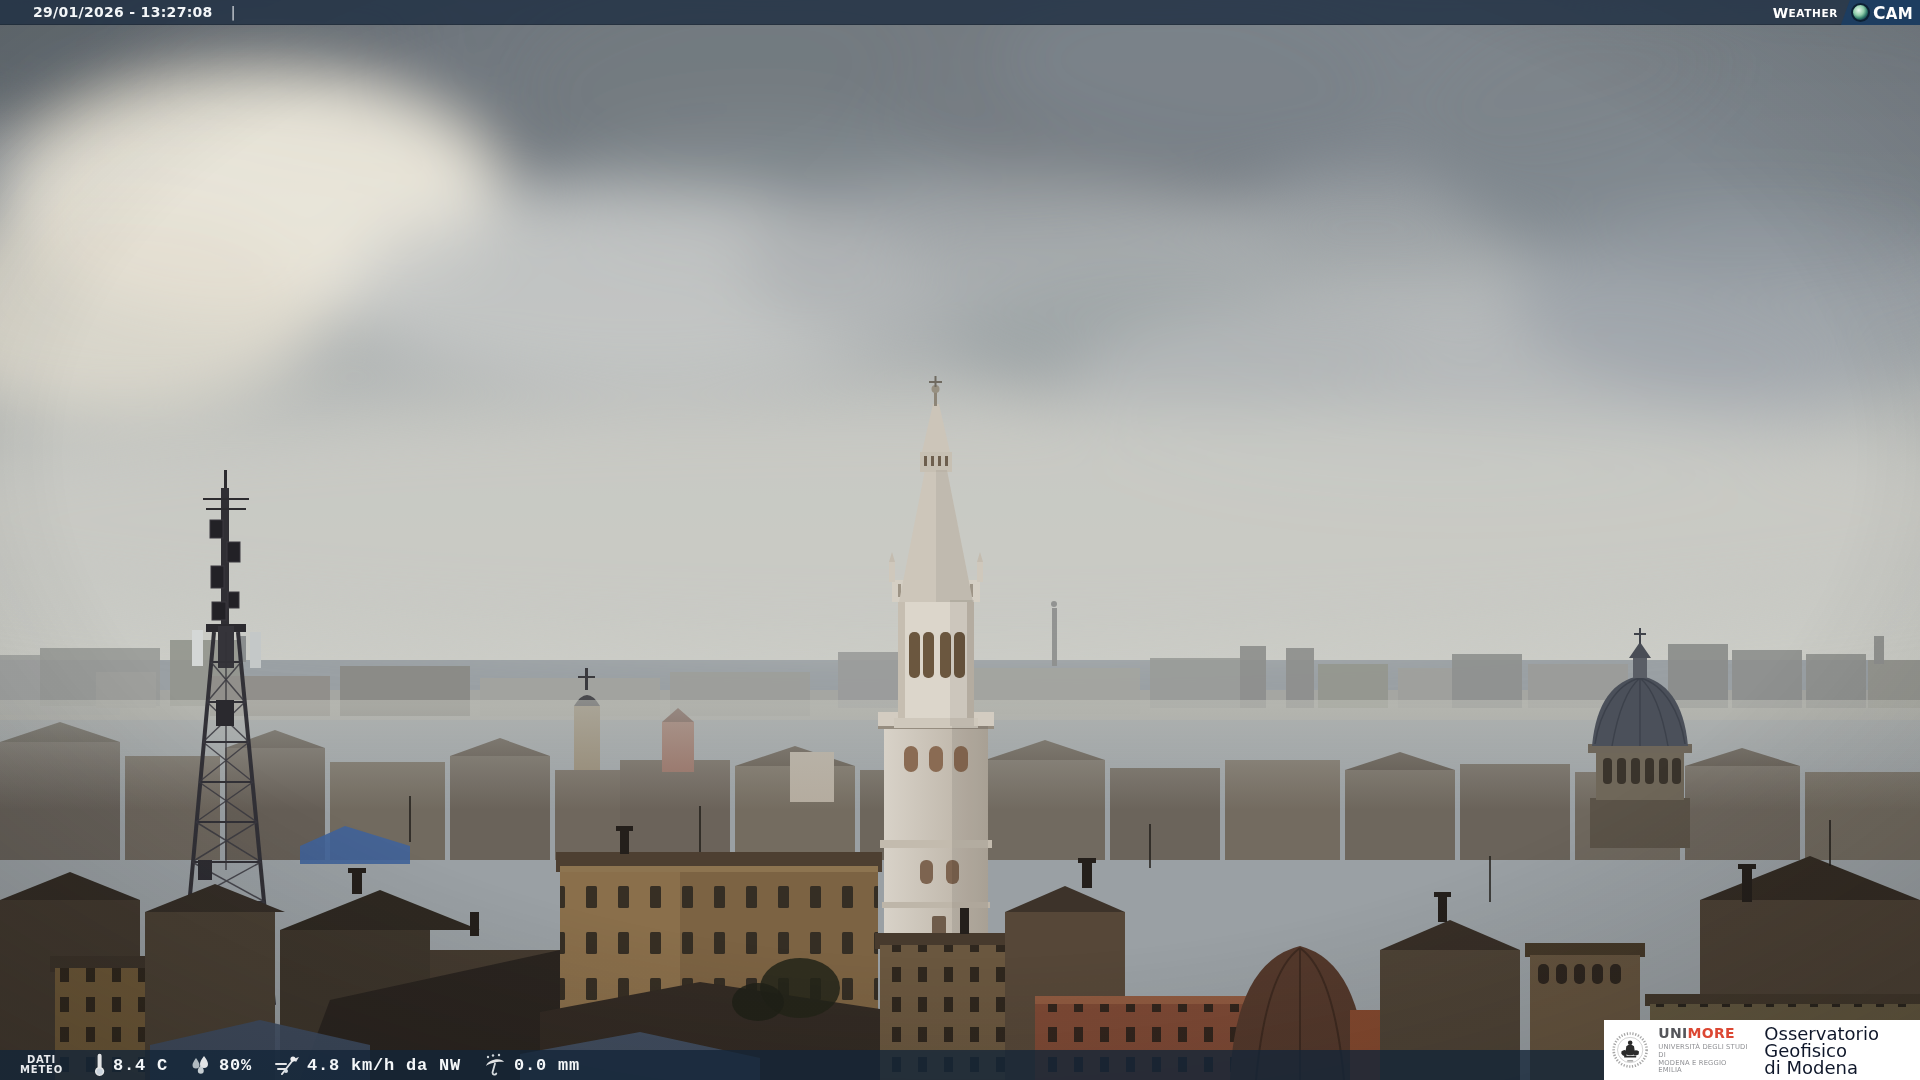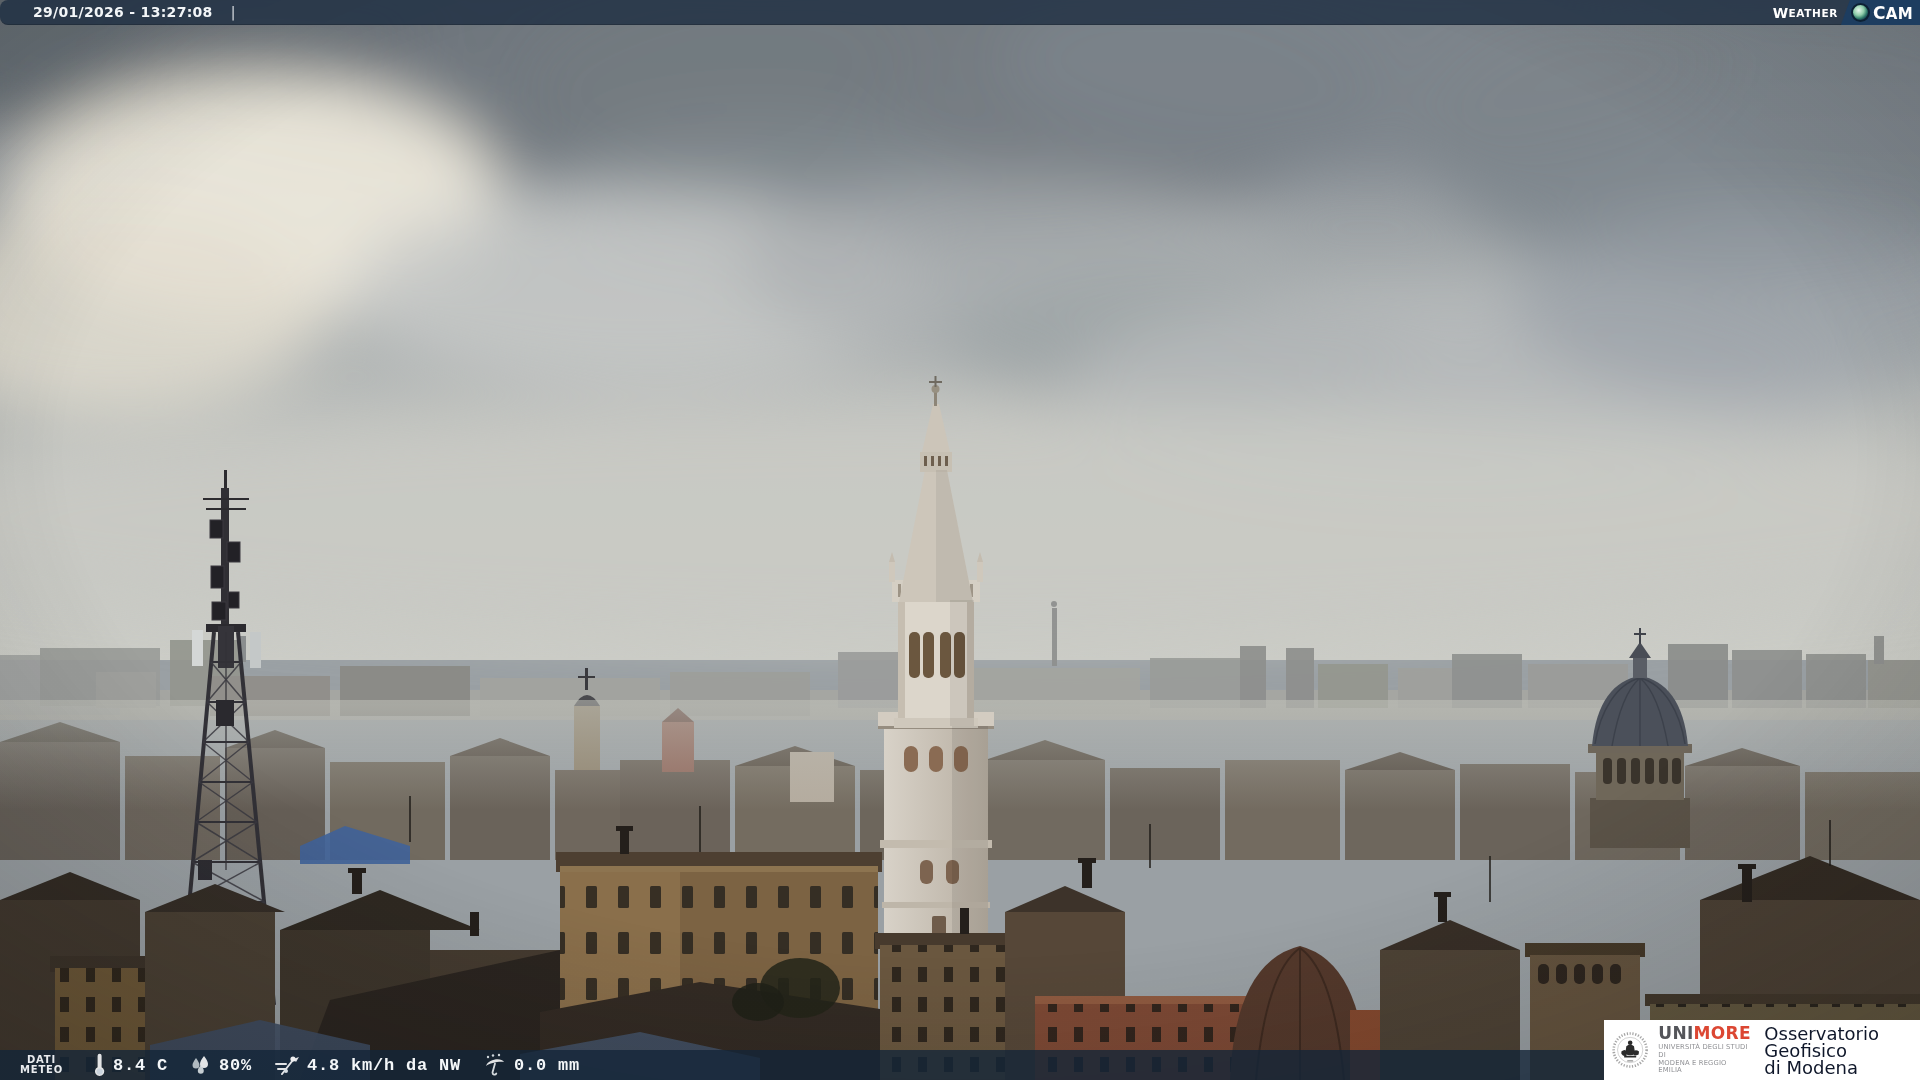--- a/index.html
+++ b/index.html
@@ -2,21 +2,21 @@
 <html><head>
 <meta charset="utf-8">
 <style>
   html,body{margin:0;padding:0;background:#000;}
   .stage{position:relative;width:1920px;height:1080px;overflow:hidden;background:#9aa0a4;font-family:"DejaVu Sans","Liberation Sans",sans-serif;}
   .scene{position:absolute;inset:0;display:block;}
 
   
   .topbar{position:absolute;top:0;left:0;right:0;height:25px;background:rgba(30,46,66,0.82);
           display:flex;align-items:center;box-sizing:border-box;padding-left:33px;
-          color:#f3f6f8;font-size:14px;font-weight:bold;letter-spacing:.3px;border-bottom:1px solid rgba(0,0,0,.18);border-radius:8px;}
+          color:#f3f6f8;font-size:14px;font-weight:bold;letter-spacing:.3px;border-bottom:1px solid rgba(0,0,0,.18);}
   .topbar .sep{margin:0 18px;opacity:.85;font-weight:normal;}
   .wclogo{position:absolute;right:0;top:0;height:25px;display:flex;align-items:stretch;}
   .wc-weather{display:flex;align-items:center;color:#fff;padding-right:3px;}
   .wc-weather .big{font-size:14px;font-weight:bold;}
   .wc-weather .small{font-size:10.5px;font-weight:bold;letter-spacing:.6px;}
   .wc-chip{display:flex;align-items:center;gap:3px;background:#1d3d60;padding:0 7px 0 10px;
            clip-path:polygon(9px 0,100% 0,100% 100%,0 100%);}
   .wc-lens{width:15px;height:15px;border-radius:50%;border:2px solid #0d2134;
            background:radial-gradient(circle at 38% 35%, #e8f6ec 0%, #8fcdaa 38%, #2f7a69 62%, #123049 80%);}
   .wc-cam{display:flex;align-items:baseline;color:#fff;}
@@ -28,21 +28,21 @@
             display:flex;align-items:center;color:#f4f7f9;}
   .dati{margin-left:20px;font-size:10px;font-weight:bold;letter-spacing:.8px;line-height:10.5px;text-align:center;opacity:.95;}
   .mgroup{display:flex;align-items:center;gap:7px;font-size:17px;font-weight:bold;letter-spacing:.8px;white-space:nowrap;font-family:Liberation Mono, monospace;}
   .mgroup .micon{display:flex;align-items:center;opacity:.92;}
   .g-temp{margin-left:30px;} .g-hum{margin-left:22px;} .g-wind{margin-left:22px;} .g-rain{margin-left:22px;}
 
   
   .brandbox{position:absolute;left:1604px;top:1020px;width:316px;height:60px;background:#ffffff;
             display:flex;align-items:center;box-sizing:border-box;padding-left:7px;}
   .wordmark{margin-left:9px;width:94px;flex:none;}
-  .unimore{font-size:17px;font-weight:bold;letter-spacing:.3px;color:#54555a;line-height:17px;}
+  .unimore{font-size:14px;font-weight:bold;letter-spacing:.3px;color:#54555a;line-height:17px;}
   .unimore .more{color:#dc4733;}
   .unisub{margin-top:2px;font-size:6.8px;color:#8f9094;letter-spacing:.15px;line-height:7.8px;}
   .obstext{margin-left:12px;font-size:18px;color:#0f172a;line-height:17px;}
 </style>
 </head>
 <body>
 
 <div class="stage">
 
   <svg class="scene" viewBox="0 0 1920 1080" preserveAspectRatio="none">

